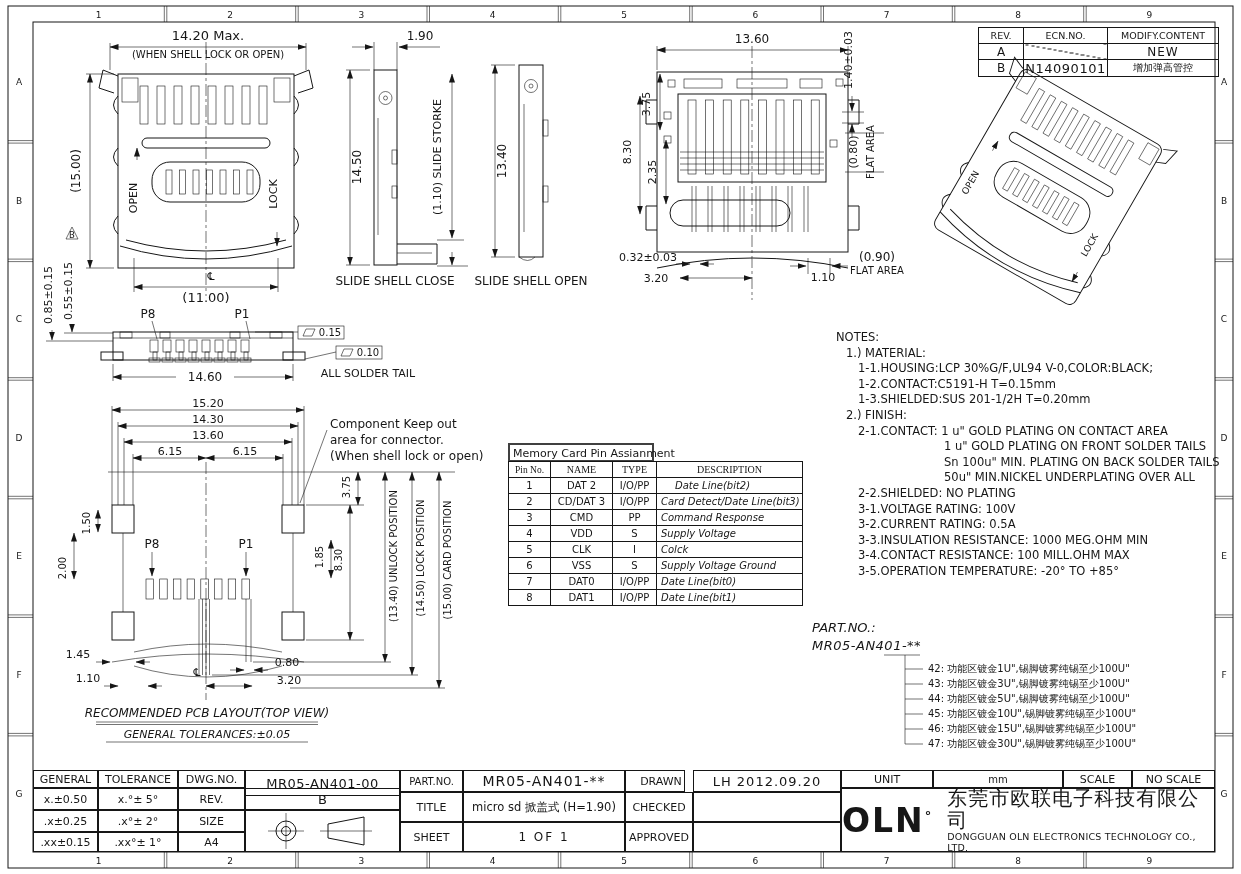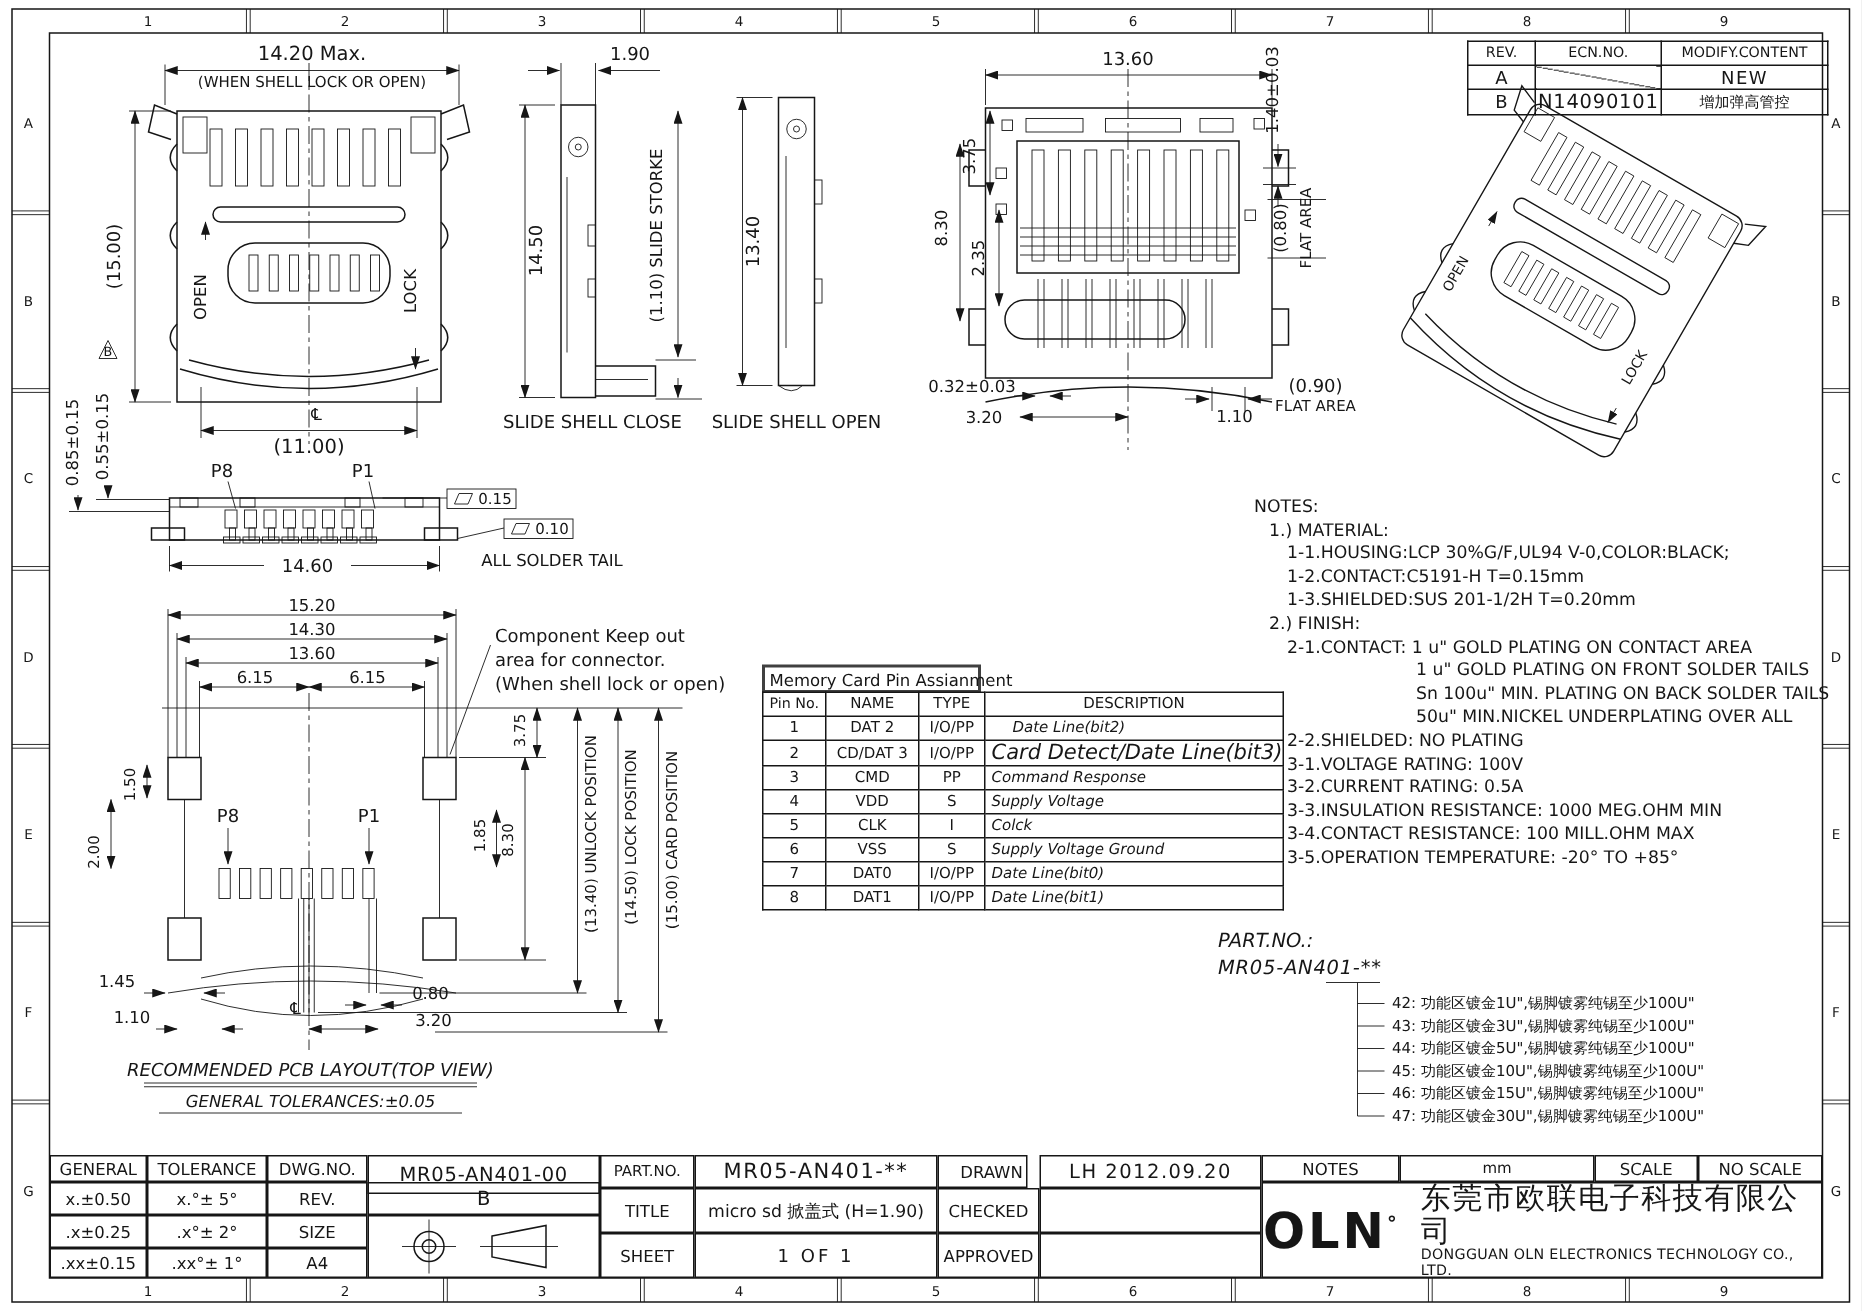--- a/index.html
+++ b/index.html
@@ -402,37 +402,37 @@
   </g>
 
   <g>
     <path class="lt" d="M884,655 H920 M905,655 V744 M905,669h18 M905,684h18 M905,699h18 M905,714h18 M905,729h18 M905,744h18"></path>
   </g>
 </svg>
 
 <div class="abs" style="left:508px;top:443px;width:146px;height:19px;border:2px solid #404040;font-size:11px;padding:2px 0 0 3px;white-space:nowrap;overflow:visible;">Memory Card Pin Assianment</div>
 <table class="grid abs" style="left:508px;top:461px;">
   <tbody>
-        <tr style="height:16px;">
+        <tr style="height:16px;font-family:Liberation Serif, serif;">
     <th style="width:41px;font-size:9.5px;">Pin No.</th>
     <th style="width:61px;font-size:10px;">NAME</th>
     <th style="width:43px;font-size:10px;">TYPE</th>
     <th style="width:145px;font-size:10px;">DESCRIPTION</th>
   </tr>
   <tr style="height:16px;text-align:center;font-size:10px;">
     <td>1</td>
           <td>DAT 2</td>
           <td>I/O/PP</td>
           <td class="it" style="text-align:left;padding-left:18px;">Date Line(bit2)</td>
   </tr>
   <tr style="height:16px;text-align:center;font-size:10px;">
     <td>2</td>
           <td>CD/DAT 3</td>
           <td>I/O/PP</td>
-          <td class="it" style="text-align:left;padding-left:4px;font-size:14px;">Card Detect/Date Line(bit3)</td>
+          <td class="it" style="text-align:left;padding-left:4px;font-size:10px;">Card Detect/Date Line(bit3)</td>
   </tr>
   <tr style="height:16px;text-align:center;font-size:10px;">
     <td>3</td>
           <td>CMD</td>
           <td>PP</td>
           <td class="it" style="text-align:left;padding-left:4px;">Command Response</td>
   </tr>
   <tr style="height:16px;text-align:center;font-size:10px;">
     <td>4</td>
           <td>VDD</td>
@@ -542,21 +542,21 @@
 <div class="cell f11" style="left:625px;top:770px;width:60px;height:22px;padding-left:12px;">DRAWN</div>
 <div class="cell f13" style="left:693px;top:770px;width:148px;height:22px;letter-spacing:1px;">LH 2012.09.20</div>
 <div class="cell f11" style="left:400px;top:792px;width:63px;height:30px;">TITLE</div>
 <div class="cell f115" style="left:463px;top:792px;width:162px;height:30px;">micro sd 掀盖式 (H=1.90)</div>
 <div class="cell f11" style="left:625px;top:792px;width:68px;height:30px;">CHECKED</div>
 <div class="cell" style="left:693px;top:792px;width:148px;height:30px;"></div>
 <div class="cell f11" style="left:400px;top:822px;width:63px;height:30px;">SHEET</div>
 <div class="cell f12" style="left:463px;top:822px;width:162px;height:30px;letter-spacing:2px;">1 OF 1</div>
 <div class="cell f11" style="left:625px;top:822px;width:68px;height:30px;">APPROVED</div>
 <div class="cell" style="left:693px;top:822px;width:148px;height:30px;"></div>
-<div class="cell f11" style="left:841px;top:770px;width:92px;height:18px;">NOTES</div>
+<div class="cell f11" style="left:841px;top:770px;width:92px;height:18px;">UNIT</div>
 <div class="cell f10" style="left:933px;top:770px;width:130px;height:18px;">mm</div>
 <div class="cell f11" style="left:1063px;top:770px;width:69px;height:18px;">SCALE</div>
 <div class="cell f11" style="left:1132px;top:770px;width:83px;height:18px;">NO SCALE</div>
 <div class="cell company" style="left:841px;top:788px;width:374px;height:64px;">
   <div class="logo"><span>OLN</span><sup>°</sup></div>
   <div style="text-align:left;">
     <div class="cmp-cn">东莞市欧联电子科技有限公司</div>
     <div class="cmp-en">DONGGUAN OLN ELECTRONICS TECHNOLOGY CO., LTD.</div>
   </div>
 </div>

